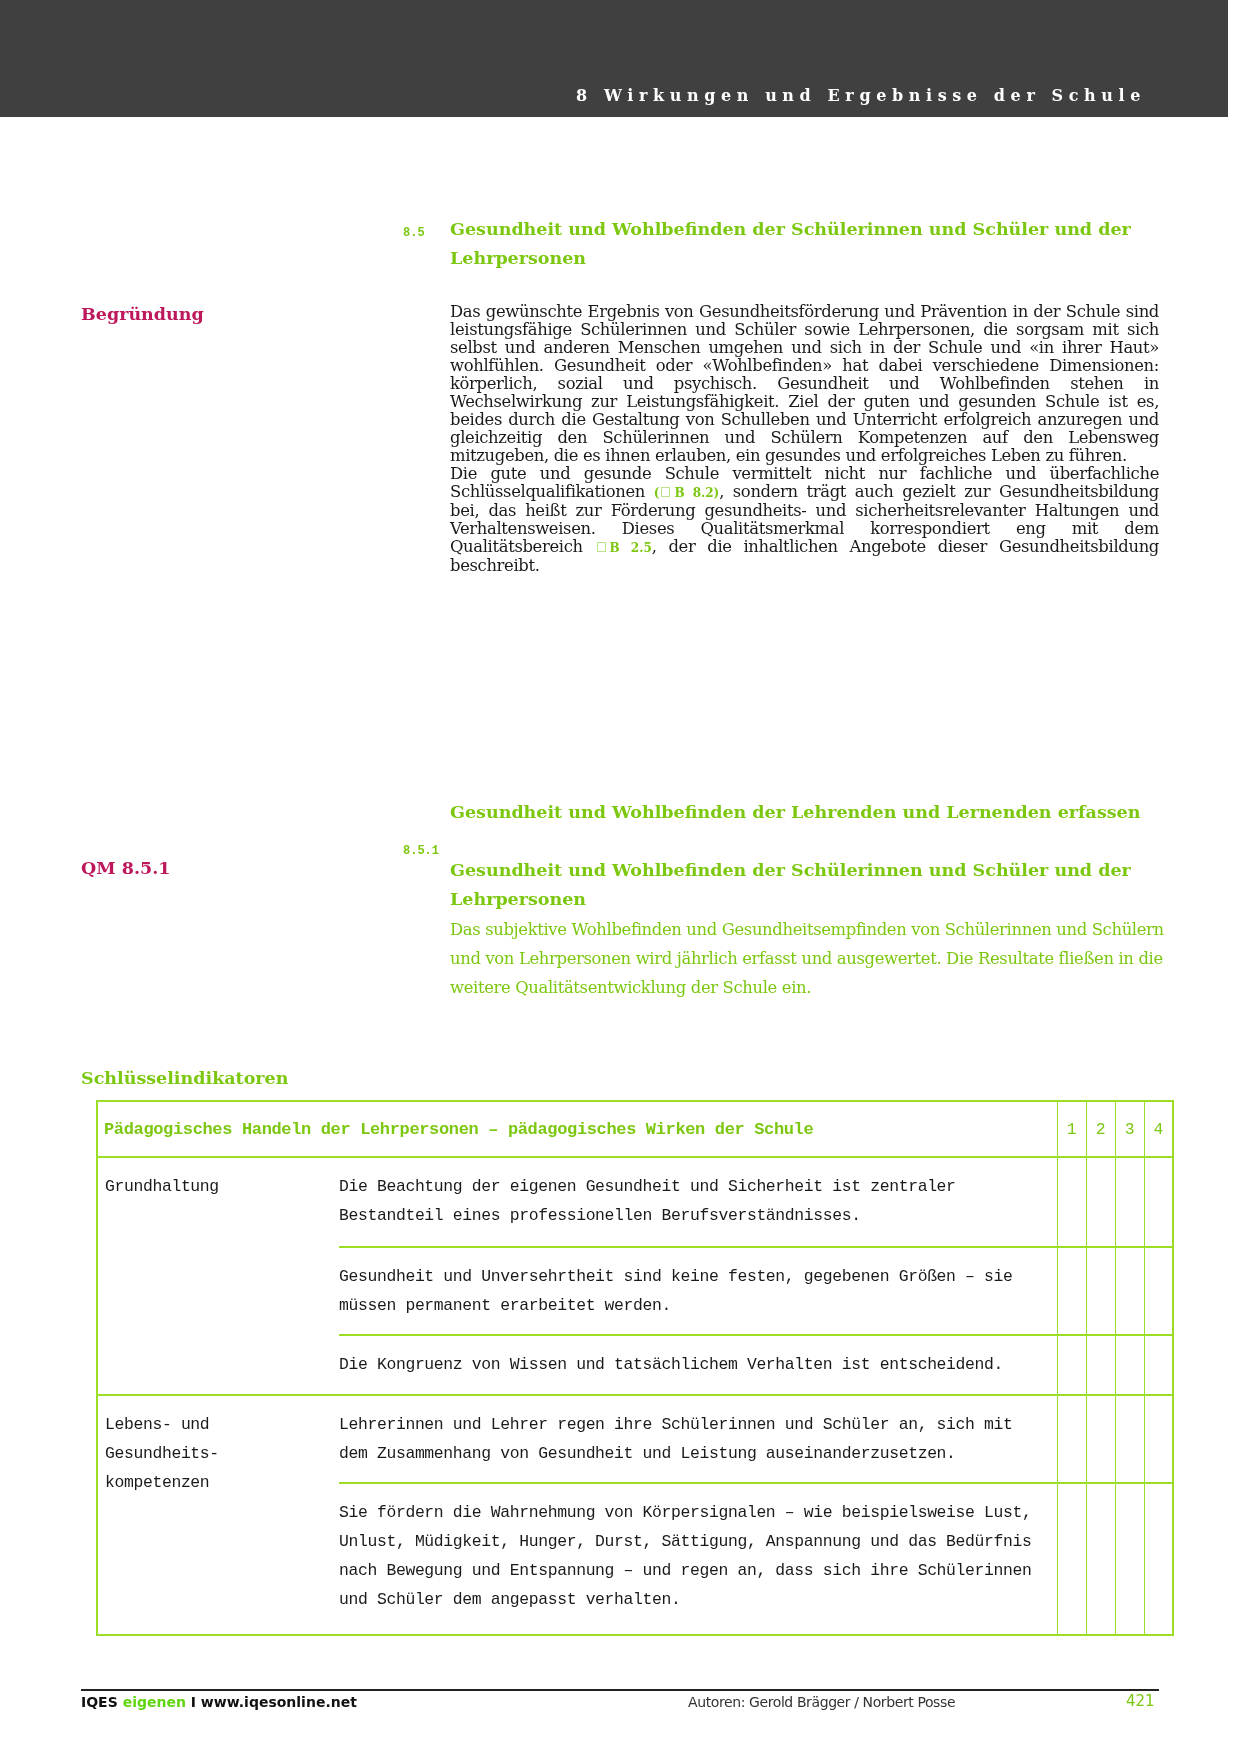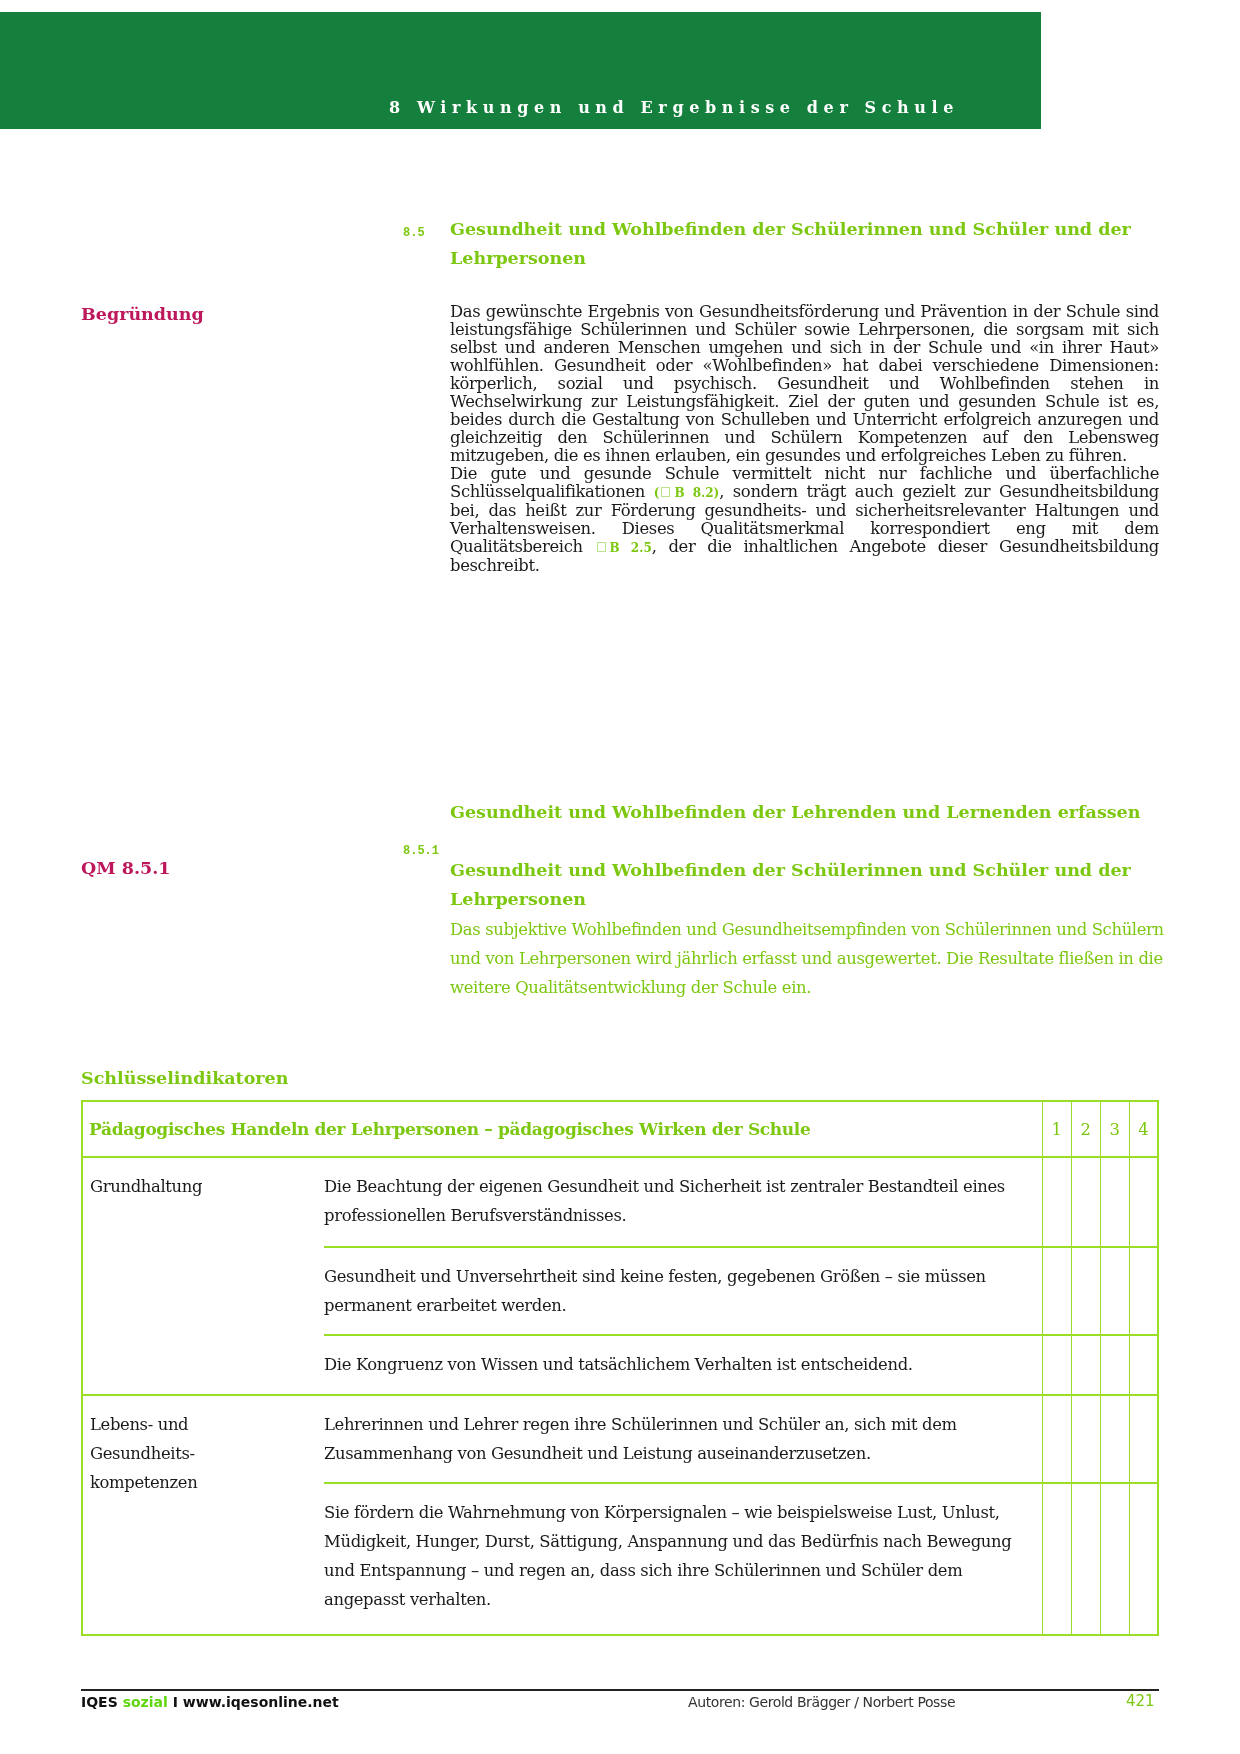--- a/index.html
+++ b/index.html
@@ -1,29 +1,29 @@
 <!DOCTYPE html>
 <html><head>
 <meta charset="utf-8">
 <style>
   html, body { margin:0; padding:0; }
   body { width:1240px; height:1754px; position:relative; background:#ffffff; font-family:"DejaVu Serif", serif; color:#1a1a1a; overflow:hidden; }
-  .banner { position:absolute; left:0; top:12px; width:1041px; height:117px; background:#15803d; }
+  .banner { position:absolute; left:0; top:0; width:1228px; height:117px; background:#404040; }
   .banner-title { position:absolute; right:82px; top:86px; color:#ffffff; font-family:"DejaVu Serif", serif; font-weight:bold; font-size:16px; letter-spacing:5.6px; white-space:nowrap; }
   .sec-num { position:absolute; left:403px; font-family:Liberation Mono, monospace; font-weight:bold; color:#7cc70f; font-size:12px; }
   .sec-head { position:absolute; left:450px; width:720px; font-family:"DejaVu Serif", serif; font-weight:bold; color:#7cc70f; font-size:17.5px; line-height:29px; }
   .side-label { position:absolute; left:81px; font-family:"DejaVu Serif", serif; font-weight:bold; color:#be185d; font-size:17.5px; }
   .body-text { position:absolute; left:450px; width:709px; font-size:16.4px; line-height:18px; text-align:justify; color:#1a1a1a; letter-spacing:-0.35px; }
   .body-text p { margin:0; }
   .ref { color:#7cc70f; font-weight:bold; font-size:12px; letter-spacing:0; }
   .ref .box { display:inline-block; width:7px; height:8px; border:1px solid #b9e48a; margin:0 4px 0 2px; vertical-align:0px; }
   .qm-desc { position:absolute; left:450px; top:915px; width:720px; color:#7cc70f; font-size:16.4px; line-height:29px; letter-spacing:-0.35px; }
   .qm-desc p { margin:0; }
   .ind-title { position:absolute; left:81px; top:1068px; font-family:"DejaVu Serif", serif; font-weight:bold; color:#7cc70f; font-size:17.5px; }
-  table.ind { position:absolute; left:81px; top:1100px; width:1078px; border-collapse:collapse; border:2px solid #9ade26; table-layout:fixed; }
+  table.ind { position:absolute; left:96px; top:1100px; width:1078px; border-collapse:collapse; border:2px solid #9ade26; table-layout:fixed;font-family:Liberation Mono, monospace; }
   table.ind td { border-color:#9ade26; vertical-align:top; font-size:16.4px; line-height:29px; letter-spacing:-0.35px; padding:0; }
   .th-title { height:54px; padding-left:6px !important; vertical-align:middle !important; font-weight:bold; color:#7cc70f; font-size:17px !important; border-bottom:2px solid #9ade26; }
   .th-num { width:29px; text-align:center; vertical-align:middle !important; color:#7cc70f; font-weight:normal; border-left:1px solid #9ade26; border-bottom:2px solid #9ade26; }
   .cat { width:235px; padding:14px 0 0 7px !important; }
   .ind-text { padding:14px 20px 14px 0 !important; }
   .rowsep td.ind-text, .rowsep td.rc { border-top:2px solid #9ade26; }
   .groupsep td { border-top:2px solid #9ade26; }
   td.rc { border-left:1px solid #9ade26; }
   .footer-line { position:absolute; left:81px; top:1689px; width:1078px; height:2px; background:#222; }
   .footer-left { position:absolute; left:81px; top:1694px; font-family:"DejaVu Sans", sans-serif; font-weight:bold; font-size:14px; color:#111; white-space:nowrap; }
@@ -115,18 +115,18 @@
     <td class="rc"></td>
     <td class="rc"></td>
     <td class="rc"></td>
   </tr>
 </tbody>
   </table>
 
 <div class="footer-line"></div>
 <div class="footer-left">
   <span>IQES</span>
-  <span class="online">sozial</span>
+  <span class="online">eigenen</span>
   <span>I</span>
   <span>www.iqesonline.net</span>
 </div>
 <div class="footer-mid">Autoren: Gerold Brägger / Norbert Posse</div>
 <div class="footer-page">421</div>
 
 </body></html>

